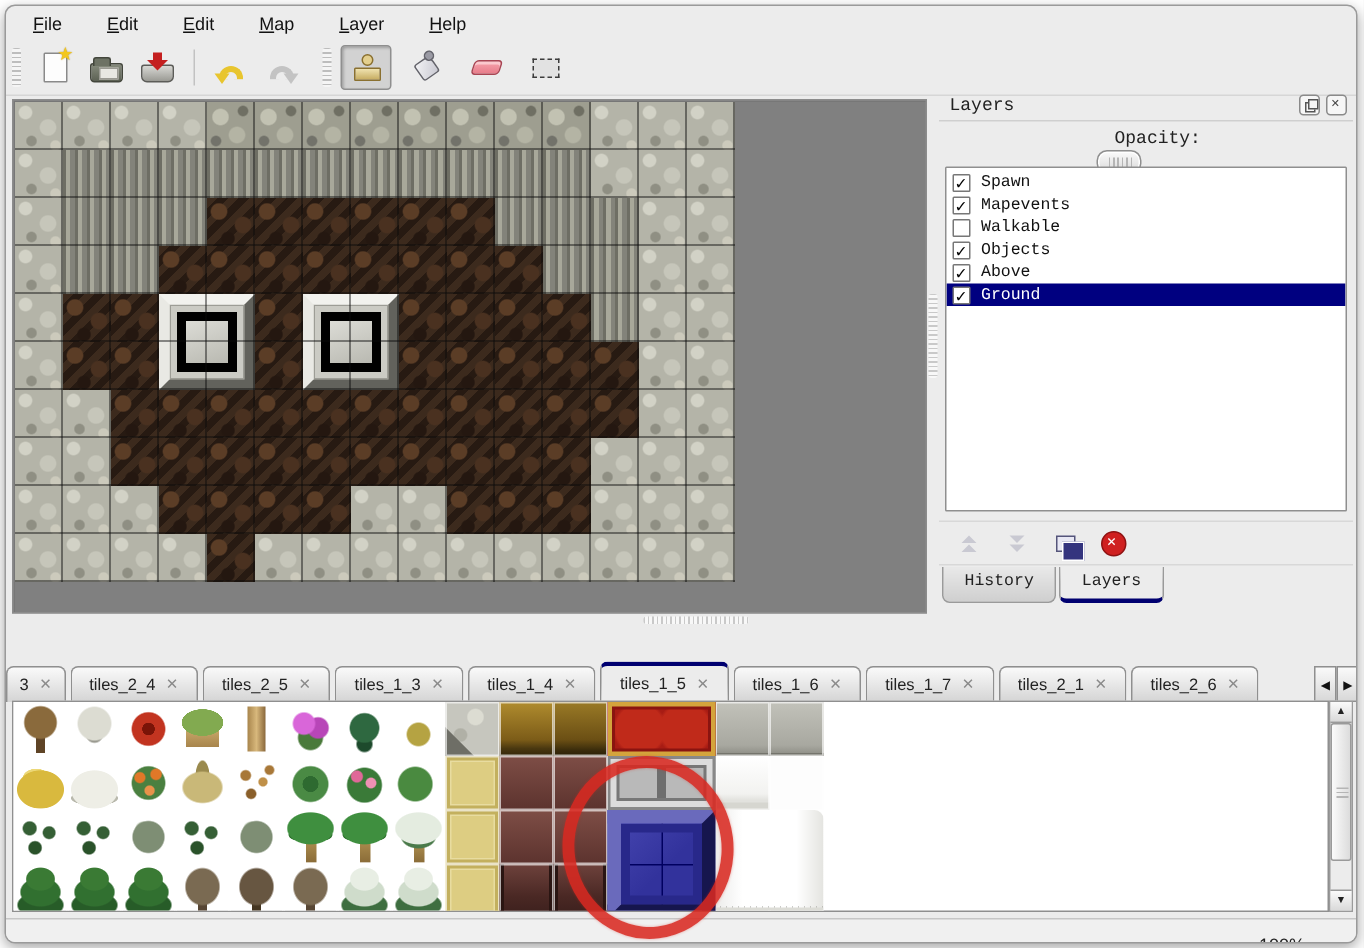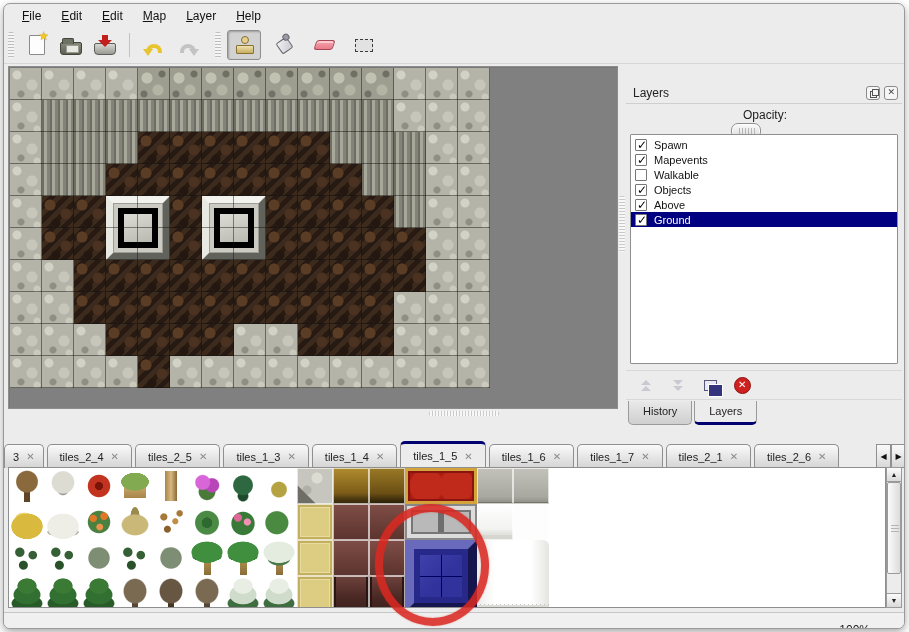--- a/index.html
+++ b/index.html
@@ -1,21 +1,21 @@
 <!DOCTYPE html>
 <html><head>
 <meta charset="utf-8">
 <style>
   * { margin:0; padding:0; box-sizing:border-box; }
   html,body { width:909px; height:632px; background:#fff; font-family:"Liberation Sans","DejaVu Sans",sans-serif; overflow:hidden; }
   .window { position:absolute; left:3px; top:3px; width:902px; height:626px; background:#ececec;
             border:1px solid #9a9a9a; border-radius:7px; box-shadow:0 3px 9px rgba(0,0,0,.35); overflow:hidden; }
 
   
-  .menubar { position:absolute; left:0; top:0; width:100%; height:23px; padding-left:10px; display:flex; align-items:center; gap:4px; }
+  .menubar { position:absolute; left:0; top:0; width:100%; height:23px; padding-left:10px; display:flex; align-items:center; gap:14px; }
   .menu-item { display:inline-block; padding:2px 8px; font-size:12px; color:#111; cursor:default; }
   .menu-item::first-letter { text-decoration:underline; }
 
   
   .toolbar { position:absolute; left:0; top:23px; width:100%; height:37px; display:flex; align-items:center; border-bottom:1px solid #d6d6d6; }
   .tb-handle { width:6px; height:26px; margin:0 6px 0 4px;
     background:repeating-linear-gradient(to bottom,#bdbdbd 0 1px,#f5f5f5 1px 3px); border-radius:2px; }
   .tb-sep { width:1px; height:24px; background:#c2c2c2; margin:0 7px; }
   .tb-btn { width:34px; height:30px; display:flex; align-items:center; justify-content:center; border:1px solid transparent; border-radius:3px; position:relative; }
   .tb-btn.active { background:#d2d2d2; border:1px solid #8f8f8f; box-shadow:inset 1px 1px 2px rgba(0,0,0,.25); }
@@ -67,21 +67,21 @@
     background-image:repeating-linear-gradient(to right,rgba(0,0,0,0) 0 31px,rgba(10,10,10,.45) 31px 32px),repeating-linear-gradient(to bottom,rgba(0,0,0,0) 0 31px,rgba(10,10,10,.45) 31px 32px); }
   .map-window { position:absolute; width:64px; height:64px; border:7px solid; border-color:#f2f2ee #62625c #62625c #e9e9e4; background:#cbcbc4; box-shadow:inset 0 0 0 1px #9d9d96; }
   .map-window .inner { position:absolute; left:5px; top:5px; right:5px; bottom:5px; border:6px solid; border-color:#8e8e86 #e4e4de #ececе6 #84847c; background:linear-gradient(160deg,#dcdcd6,#b9b9b1); }
 
   .v-splitter { position:absolute; left:614px; top:62px; width:8px; height:343px; }
   .v-splitter .handle { position:absolute; left:1px; top:130px; width:6px; height:56px; background:repeating-linear-gradient(to bottom,#c9c9c9 0 1px,#f8f8f8 1px 3px); border-radius:2px; }
   .h-splitter { position:absolute; left:0; top:405px; width:902px; height:9px; }
   .h-splitter .handle { position:absolute; left:425px; top:2px; width:70px; height:5px; background:repeating-linear-gradient(to right,#c9c9c9 0 1px,#f8f8f8 1px 3px); border-radius:2px; }
 
   
-  .layers-panel { position:absolute; left:622px; top:78px; width:276px; height:343px; }
+  .layers-panel { position:absolute; left:622px; top:55px; width:276px; height:343px;font-family:Liberation Mono, monospace; }
   .dock-title { position:absolute; left:0; top:0; width:100%; height:22px; display:flex; align-items:center; border-bottom:1px solid #cfcfcf; }
   .dock-title .lbl { font-size:12px; color:#222; padding-left:7px; flex:1; }
   .mini-btn { width:14px; height:14px; margin-right:4px; border:1px solid #8a8a8a; border-radius:3px; background:#f6f6f6; position:relative; }
   .mini-btn.float::before { content:""; position:absolute; left:3px; top:4px; width:5px; height:5px; border:1px solid #555; }
   .mini-btn.float::after { content:""; position:absolute; left:5px; top:2px; width:5px; height:5px; border:1px solid #555; background:#f6f6f6; }
   .mini-btn.close::before { content:"✕"; position:absolute; left:2.5px; top:0.5px; font-size:9px; color:#444; }
   .opacity-row { position:absolute; left:0; top:26px; width:100%; height:22px; display:flex; align-items:center;flex-direction:column; }
   .opacity-row .lbl { font-size:12px; color:#222; padding-left:5px; width:52px; }
   .slider { position:relative; flex:1; height:18px; margin-right:6px; }
   .slider .track { position:absolute; left:0; right:0; top:6px; height:6px; background:#00008b; border-radius:3px; }

